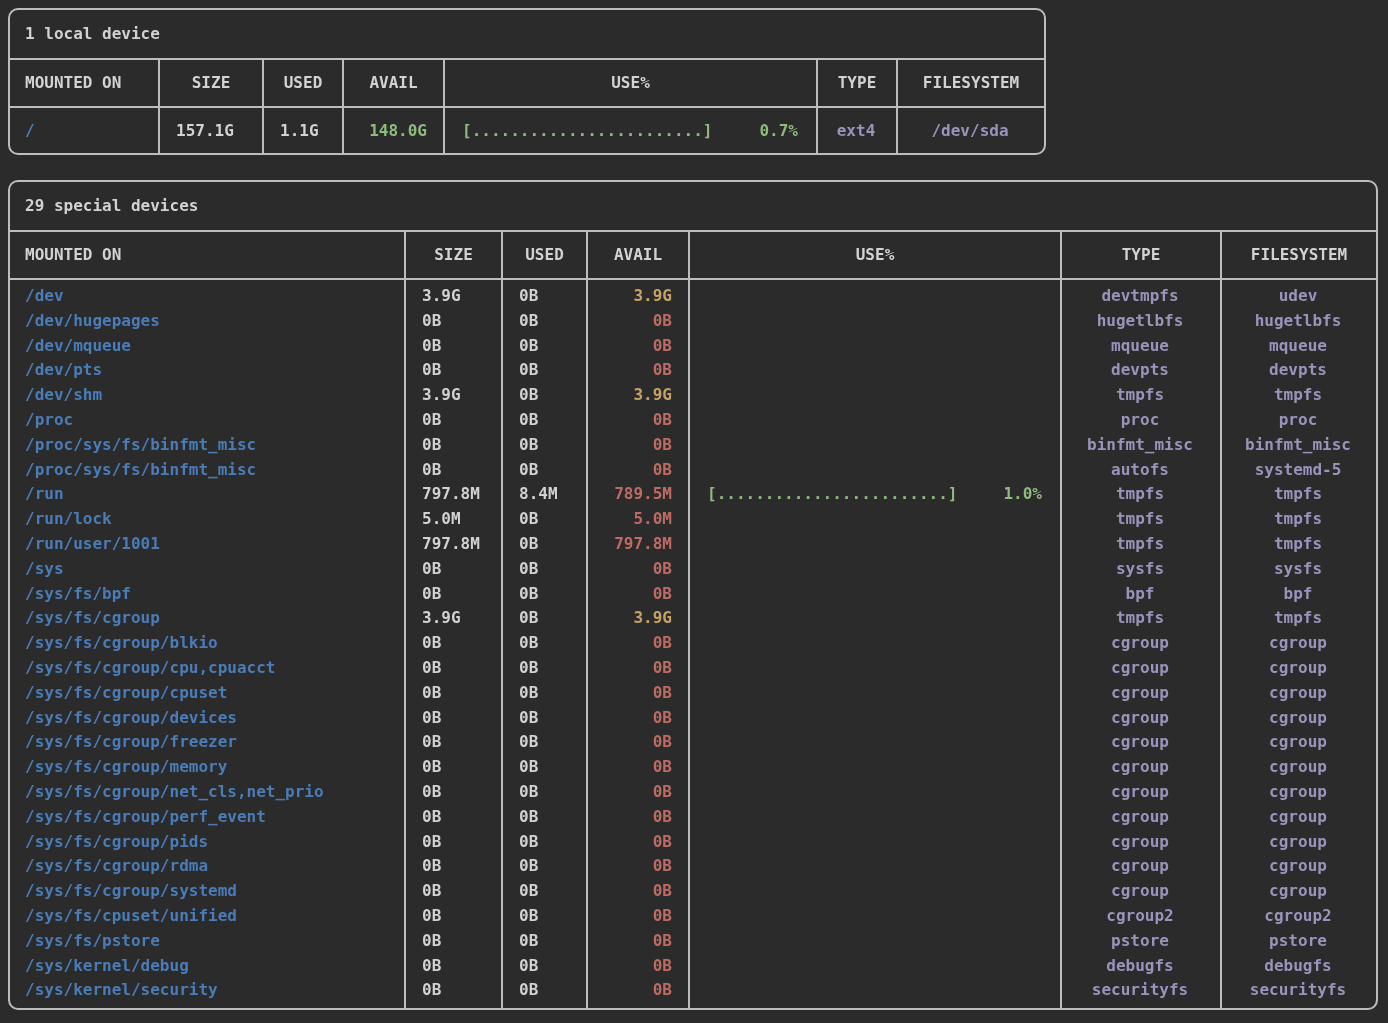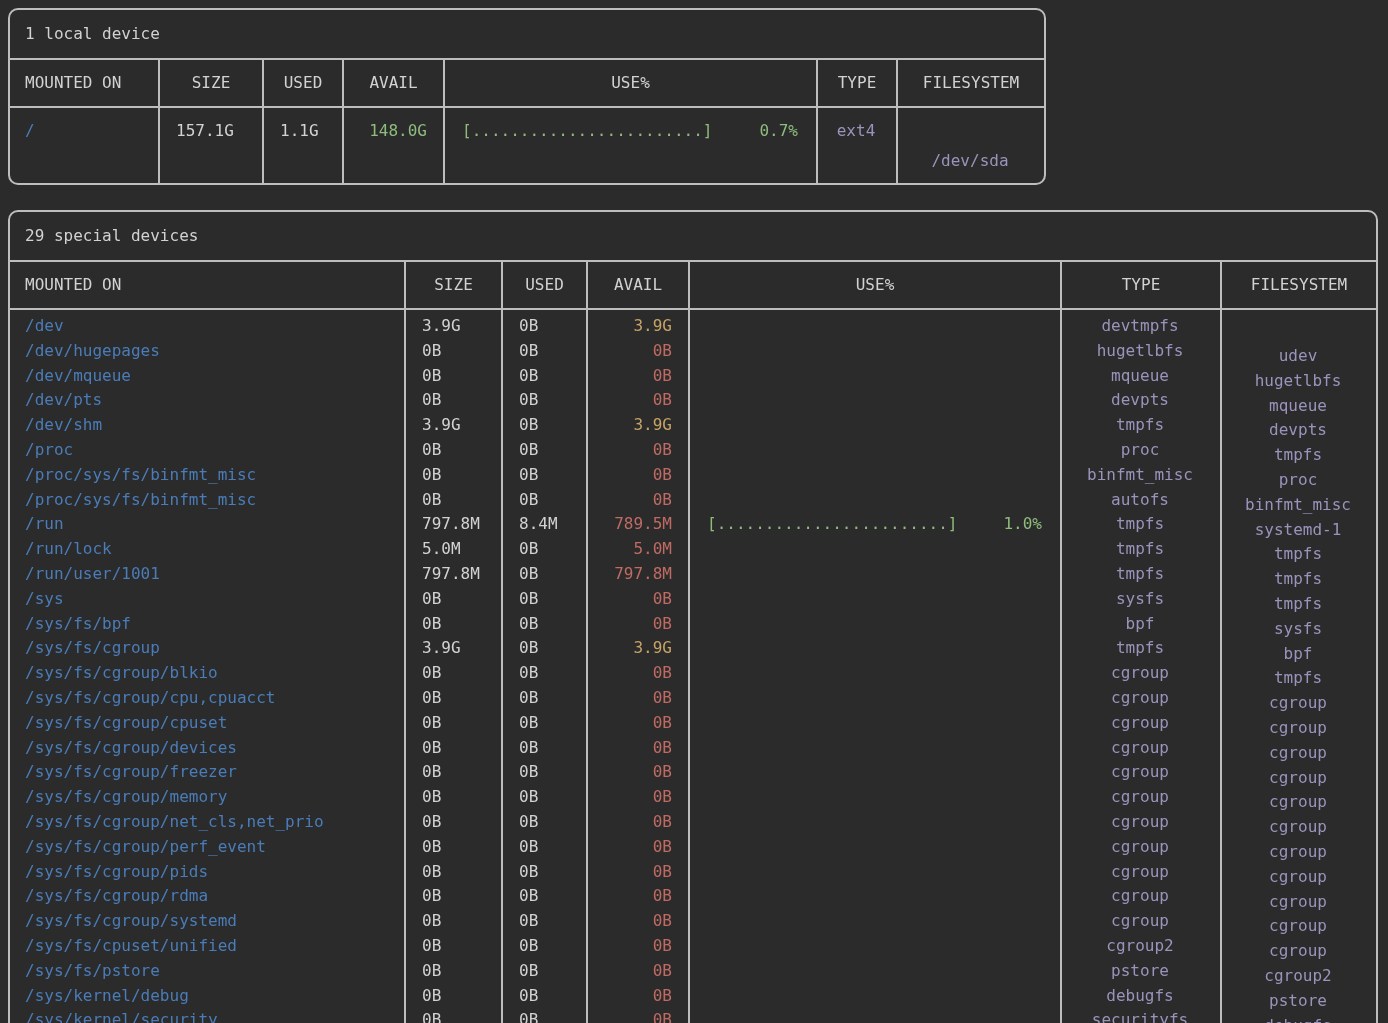--- a/index.html
+++ b/index.html
@@ -16,20 +16,21 @@
     color: var(--fg, #d2d2d2);
   }
   .wrap { padding: 8px; }
 
   .duf-table {
     box-sizing: border-box;
     border: 2px solid var(--border, #bdbdbd);
     border-radius: 10px;
     overflow: hidden;
     background: var(--bg, #2b2b2b);
+    font-weight: bold;
   }
   .t-local   { width: 1038px; margin-bottom: 25px; }
   .t-special { width: 1370px; }
 
   .tbl-title {
     height: 48px;
     line-height: 48px;
     padding-left: 15px;
     border-bottom: 2px solid var(--border, #bdbdbd);
     white-space: pre;
@@ -38,21 +39,21 @@
   .tbl-cols { display: flex; align-items: stretch; }
 
   .col {
     box-sizing: border-box;
     border-right: 2px solid var(--border, #bdbdbd);
     display: flex;
     flex-direction: column;
     flex: 0 0 auto;
     min-width: 0;
   }
-  .col:last-child { border-right: none; flex: 1 1 auto; gap: 30px; }
+  .col:last-child { border-right: none; flex: 1 1 auto; }
 
   .hcell {
     height: 46px;
     line-height: 46px;
     border-bottom: 2px solid var(--border, #bdbdbd);
     text-align: center;
     white-space: pre;
     overflow: hidden;
   }
   .c-mount .hcell { text-align: left; padding-left: 15px; }
@@ -364,21 +365,21 @@
       <div class="col c-fs">
         <div class="hcell">FILESYSTEM</div>
         <div class="body">
             <div class="cell">udev</div>
             <div class="cell">hugetlbfs</div>
             <div class="cell">mqueue</div>
             <div class="cell">devpts</div>
             <div class="cell">tmpfs</div>
             <div class="cell">proc</div>
             <div class="cell">binfmt_misc</div>
-            <div class="cell">systemd-1</div>
+            <div class="cell">systemd-5</div>
             <div class="cell">tmpfs</div>
             <div class="cell">tmpfs</div>
             <div class="cell">tmpfs</div>
             <div class="cell">sysfs</div>
             <div class="cell">bpf</div>
             <div class="cell">tmpfs</div>
             <div class="cell">cgroup</div>
             <div class="cell">cgroup</div>
             <div class="cell">cgroup</div>
             <div class="cell">cgroup</div>

